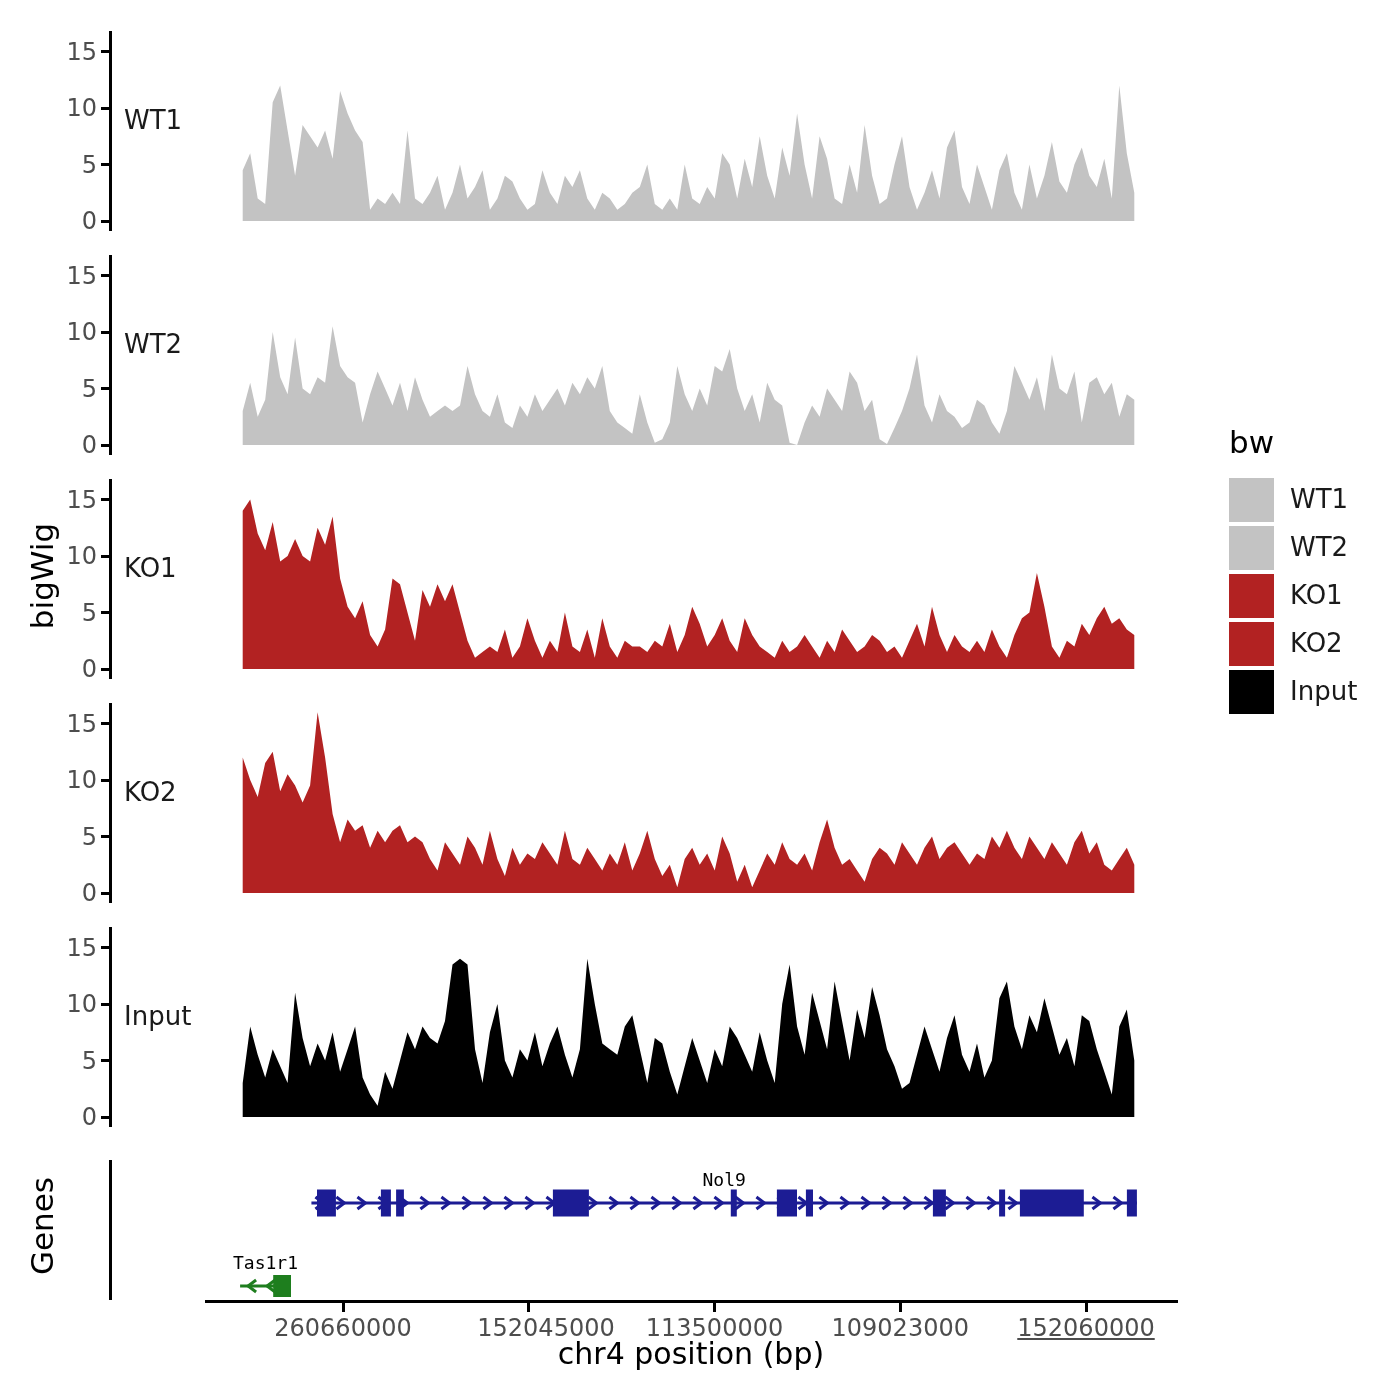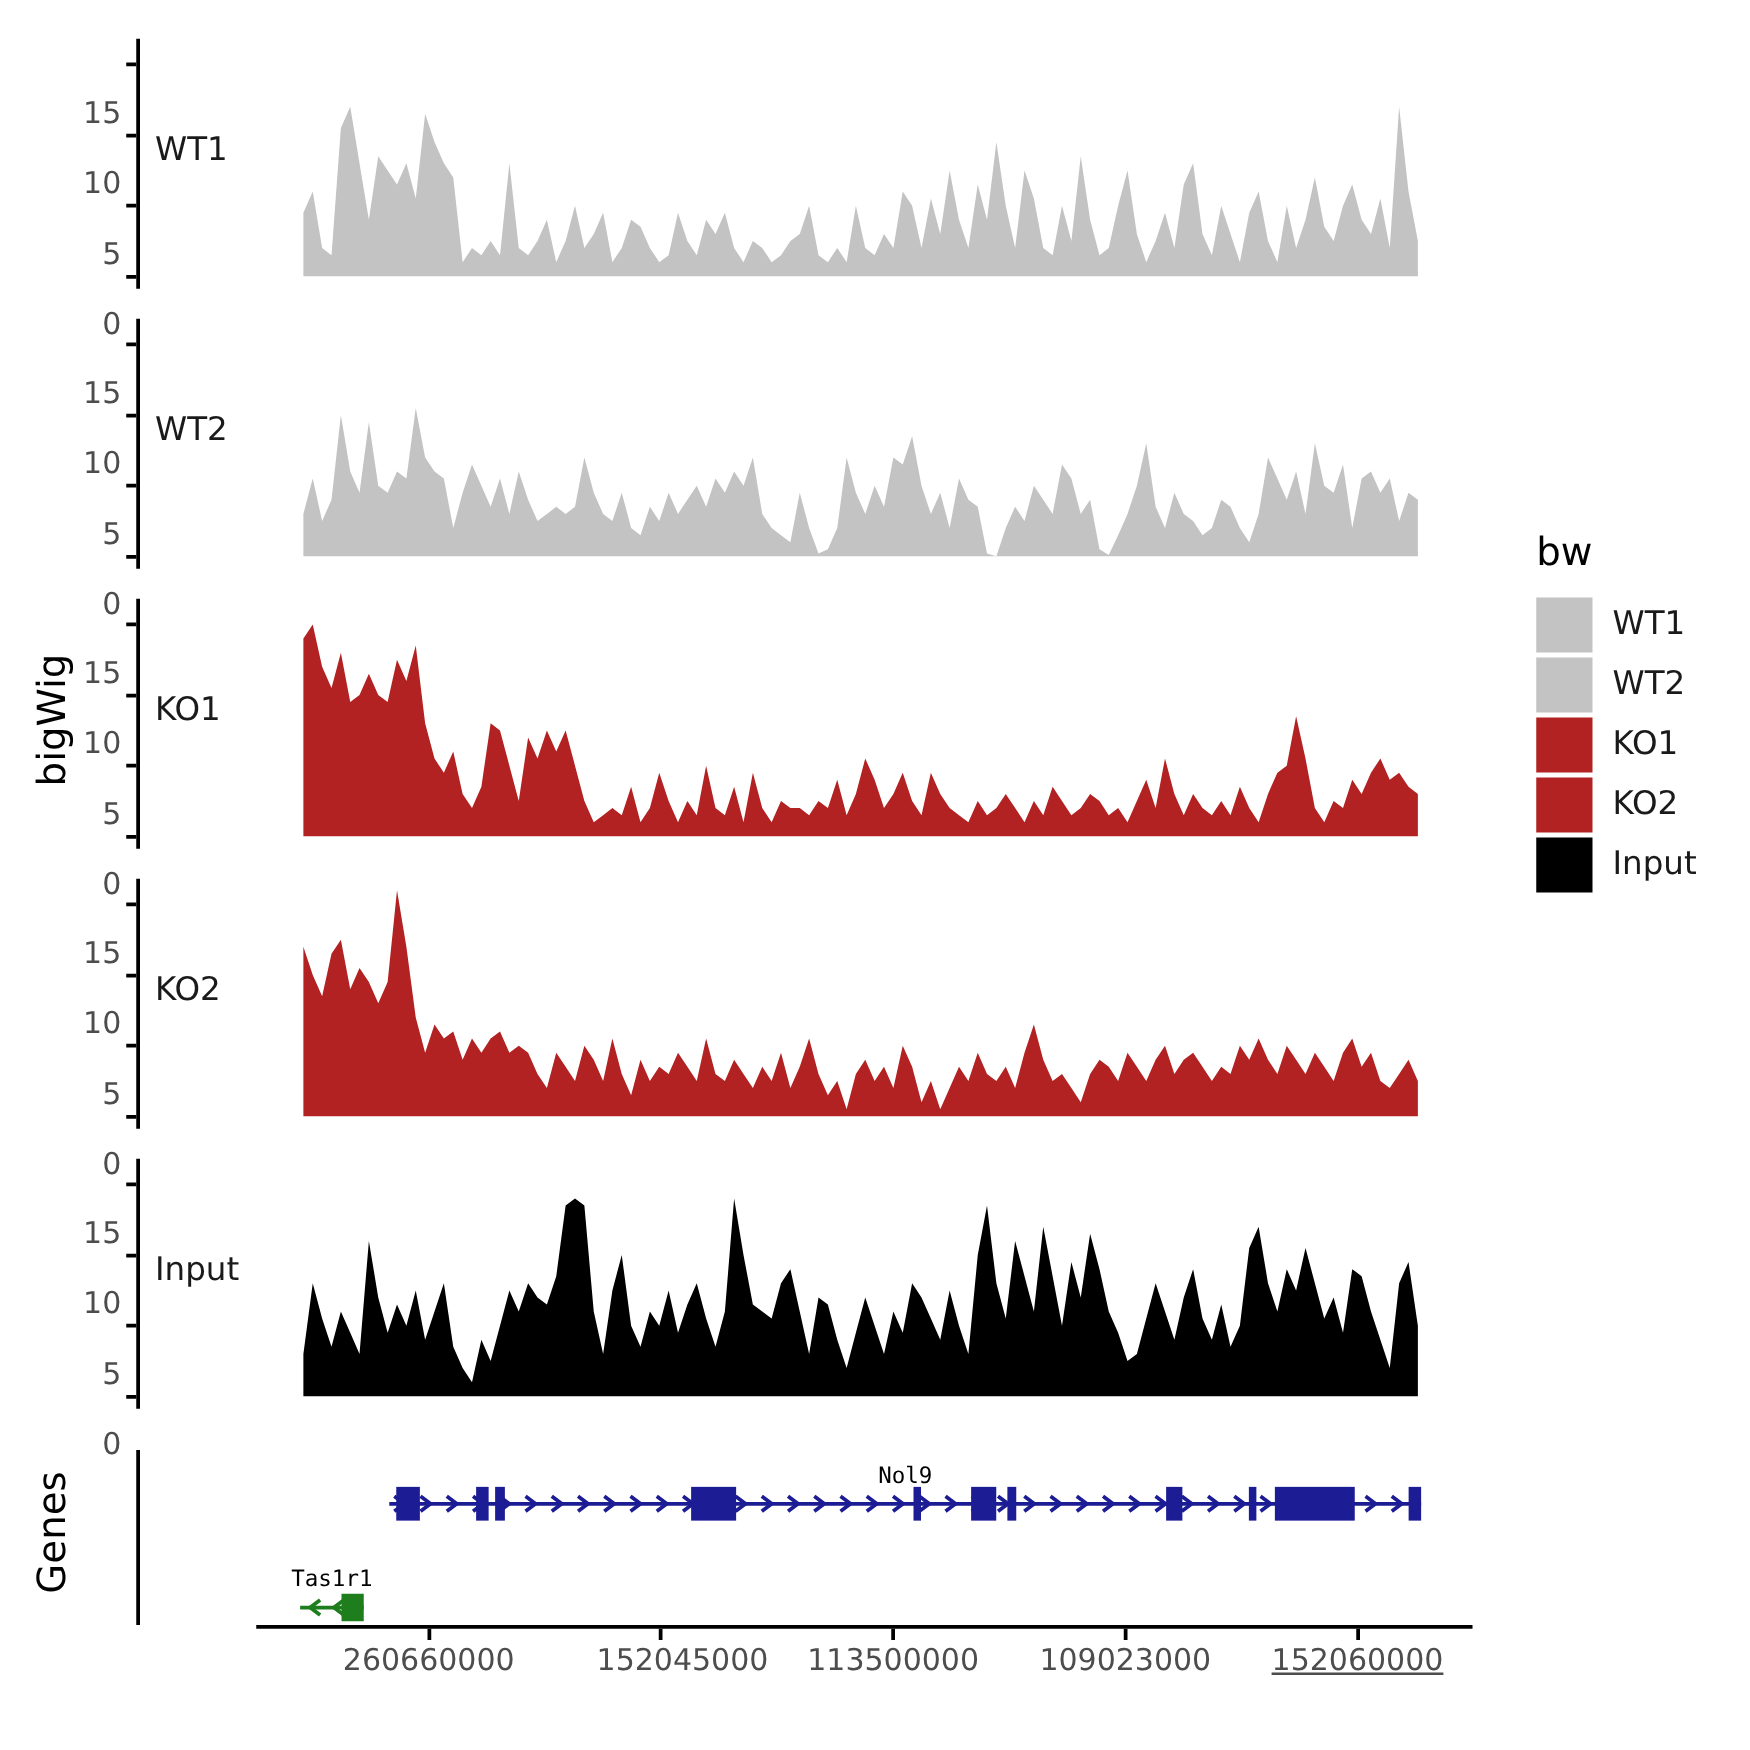--- a/index.html
+++ b/index.html
@@ -5,21 +5,21 @@
   html,body{margin:0;padding:0;background:#fff;}
   .fig{position:relative;width:1400px;height:1400px;background:#ffffff;
        font-family:"DejaVu Sans","Liberation Sans",sans-serif;overflow:hidden;}
   .vlab{position:absolute;width:220px;text-align:center;font-size:31px;color:#000;
         transform:rotate(-90deg);}
   .xlab{position:absolute;left:491px;top:1336px;width:400px;text-align:center;
         font-size:30px;color:#000;}
   .panel{position:absolute;left:0;width:1400px;height:200px;}
   .vaxis{position:absolute;width:3px;background:#000;}
   .ytick{position:absolute;width:8px;height:3px;background:#000;}
-  .yticklab{position:absolute;width:52px;text-align:right;font-size:24px;line-height:30px;color:#4d4d4d;margin-top:38px;}
+  .yticklab{position:absolute;width:52px;text-align:right;font-size:24px;line-height:30px;color:#4d4d4d;}
   .striplab{position:absolute;font-size:26px;color:#1a1a1a;}
   .xaxisline{position:absolute;background:#000;height:3px;}
   .xtick{position:absolute;width:3px;height:9px;background:#000;}
   .xticklab{position:absolute;width:220px;text-align:center;font-size:24px;color:#4d4d4d;}
   .legend-title{position:absolute;left:1229px;top:424px;font-size:31px;color:#000;}
   .legend-row{position:absolute;left:1229px;width:230px;height:44px;}
   .legend-box{position:absolute;left:0;top:0;width:45px;height:44px;}
   .legend-label{position:absolute;left:61px;top:6px;font-size:26px;color:#1a1a1a;}
   svg{position:absolute;display:block;}
   .genelab{font-family:"DejaVu Sans Mono","Liberation Mono",monospace;font-size:18px;fill:#000;}
@@ -181,20 +181,21 @@
       <div class="xtick" style="left: 527.25px; top: 1303px;"></div>
       <div class="xticklab" style="left: 436px; top: 1314px;">152045000</div>
       <div class="xtick" style="left: 713px; top: 1303px;"></div>
       <div class="xticklab" style="left: 604.5px; top: 1314px;">113500000</div>
       <div class="xtick" style="left: 898.75px; top: 1303px;"></div>
       <div class="xticklab" style="left: 790.25px; top: 1314px;">109023000</div>
       <div class="xtick" style="left: 1084.5px; top: 1303px;"></div>
       <div class="xticklab" style="left: 976px; top: 1314px; text-decoration: underline;">152060000</div>
     </div>
 
+  <div class="xlab">chr4 position (bp)</div>
 
   <div>
     <div class="legend-title">bw</div>
     <div id="legend-entries">
         <div class="legend-row" style="top: 478px;">
           <div class="legend-box" style="background: rgb(195, 195, 195);"></div>
           <div class="legend-label">WT1</div>
         </div>
         <div class="legend-row" style="top: 526px;">
           <div class="legend-box" style="background: rgb(195, 195, 195);"></div>

